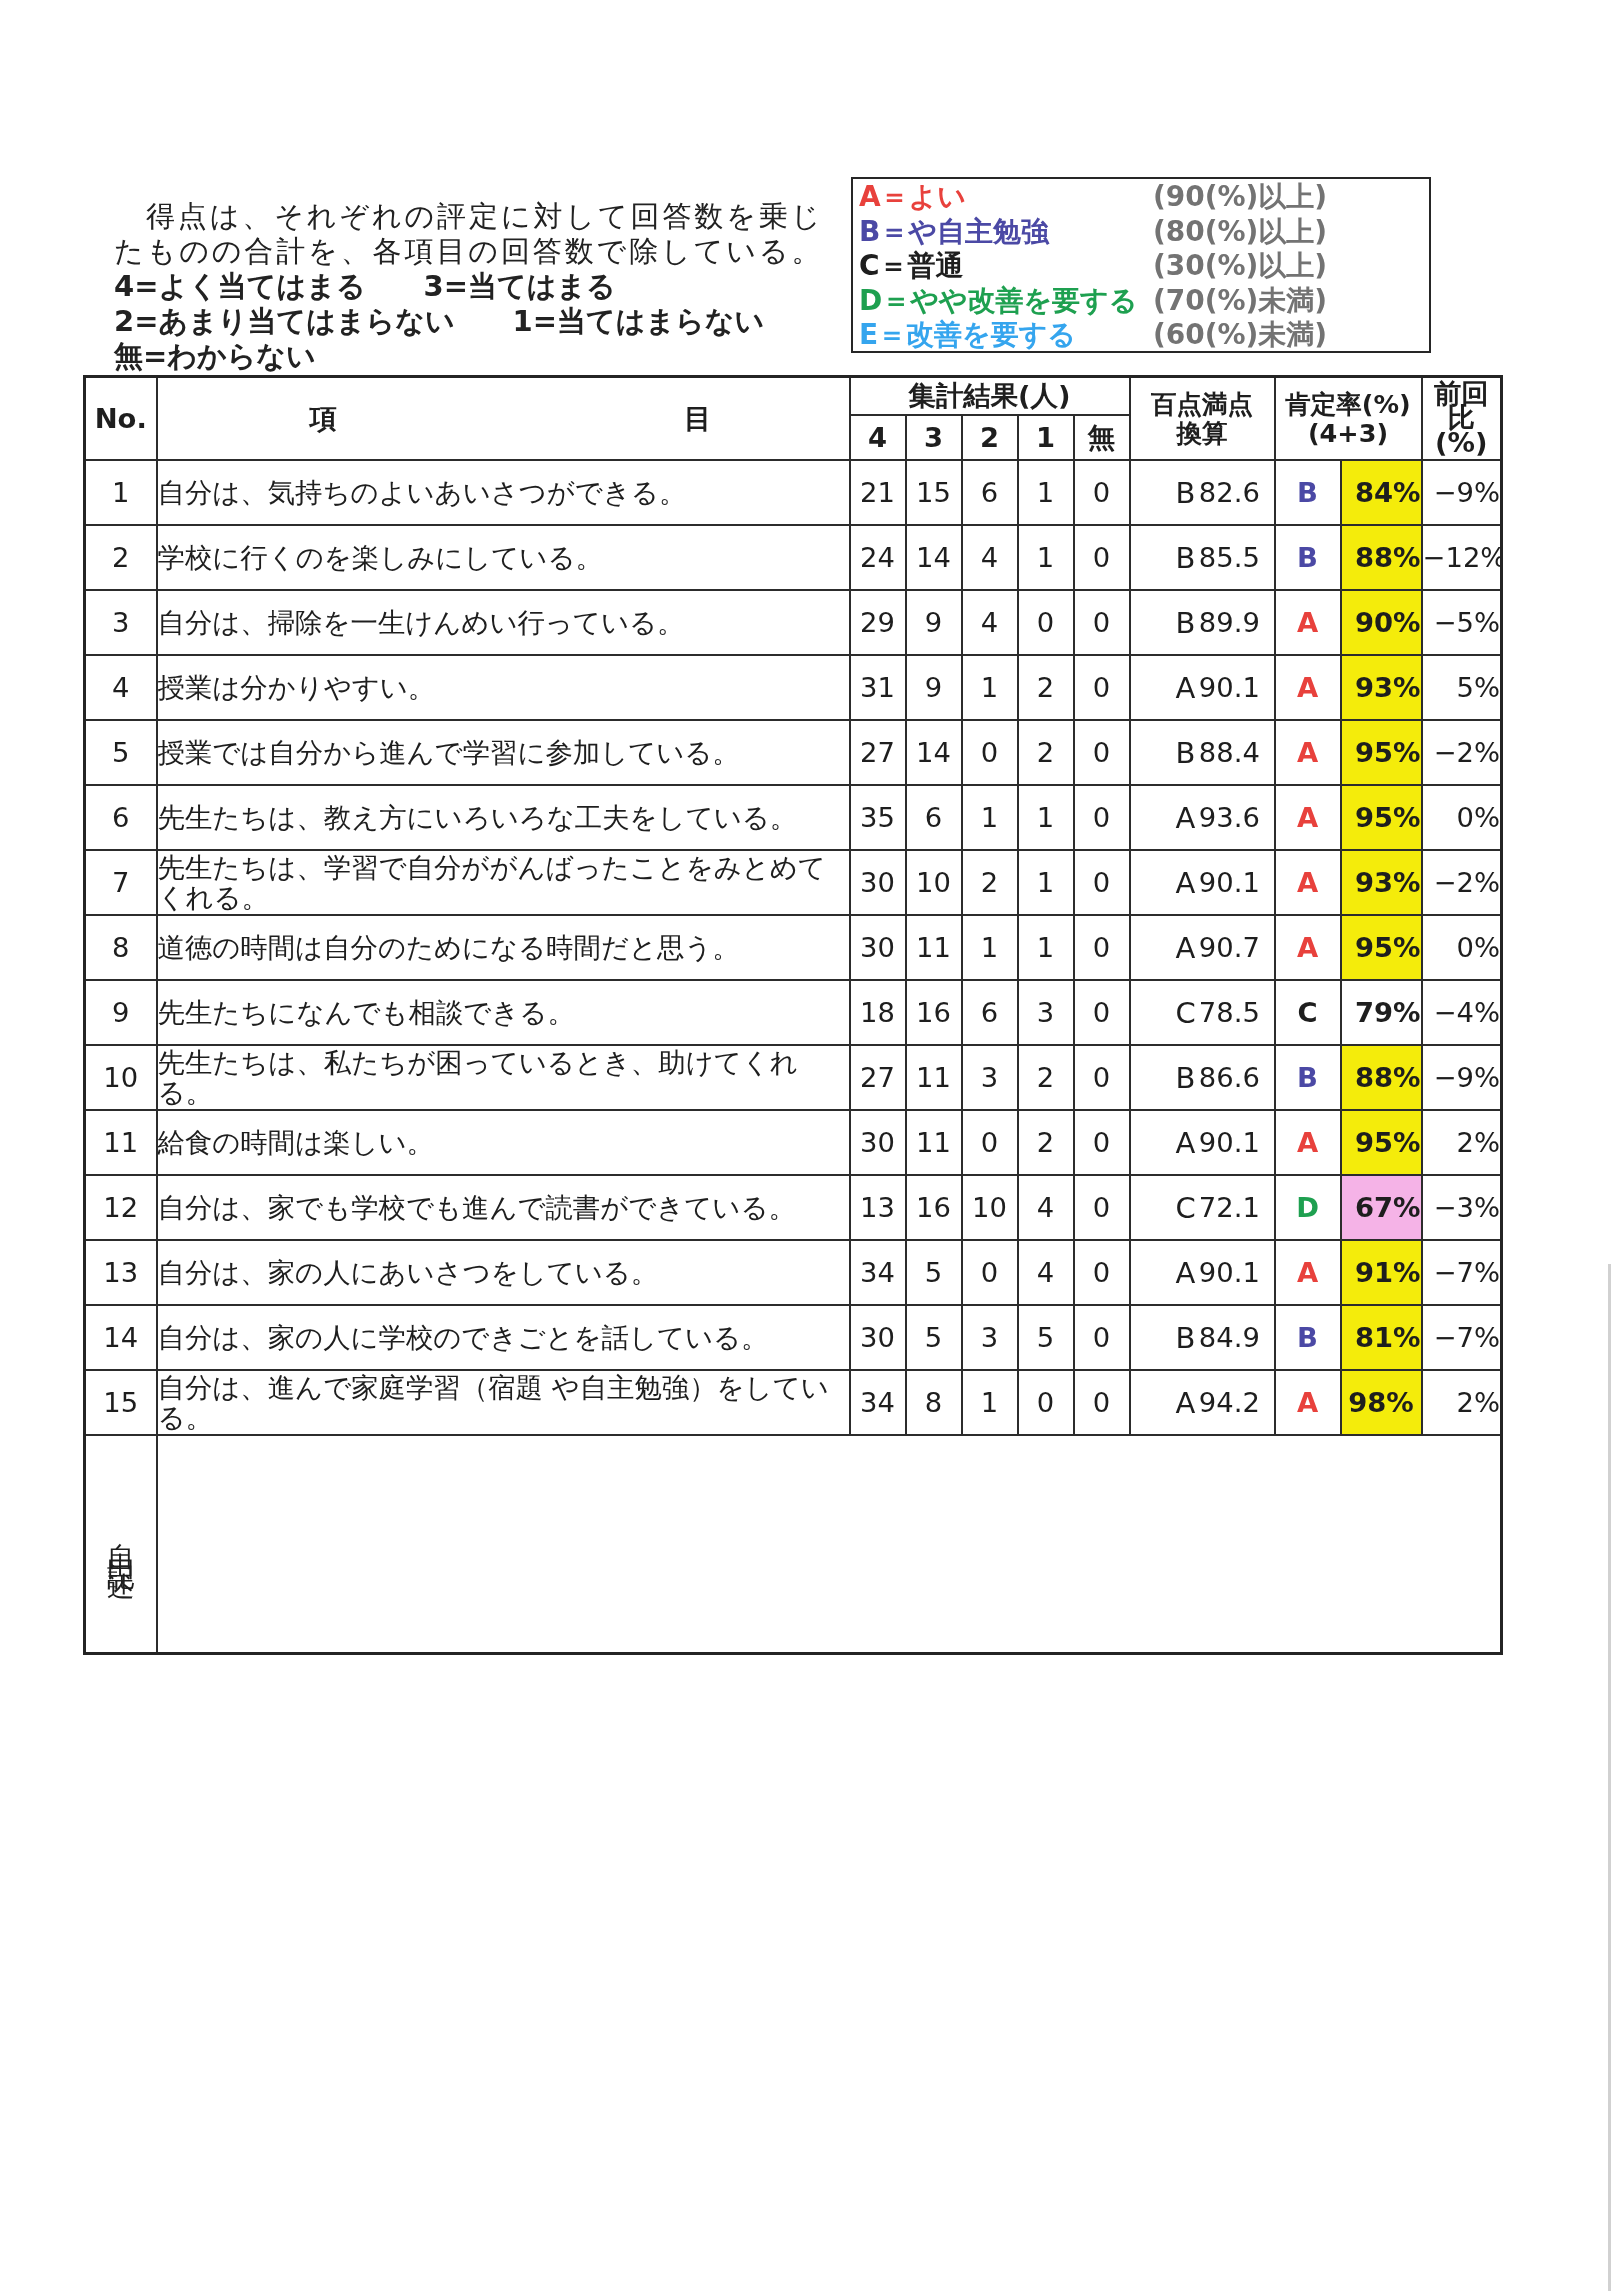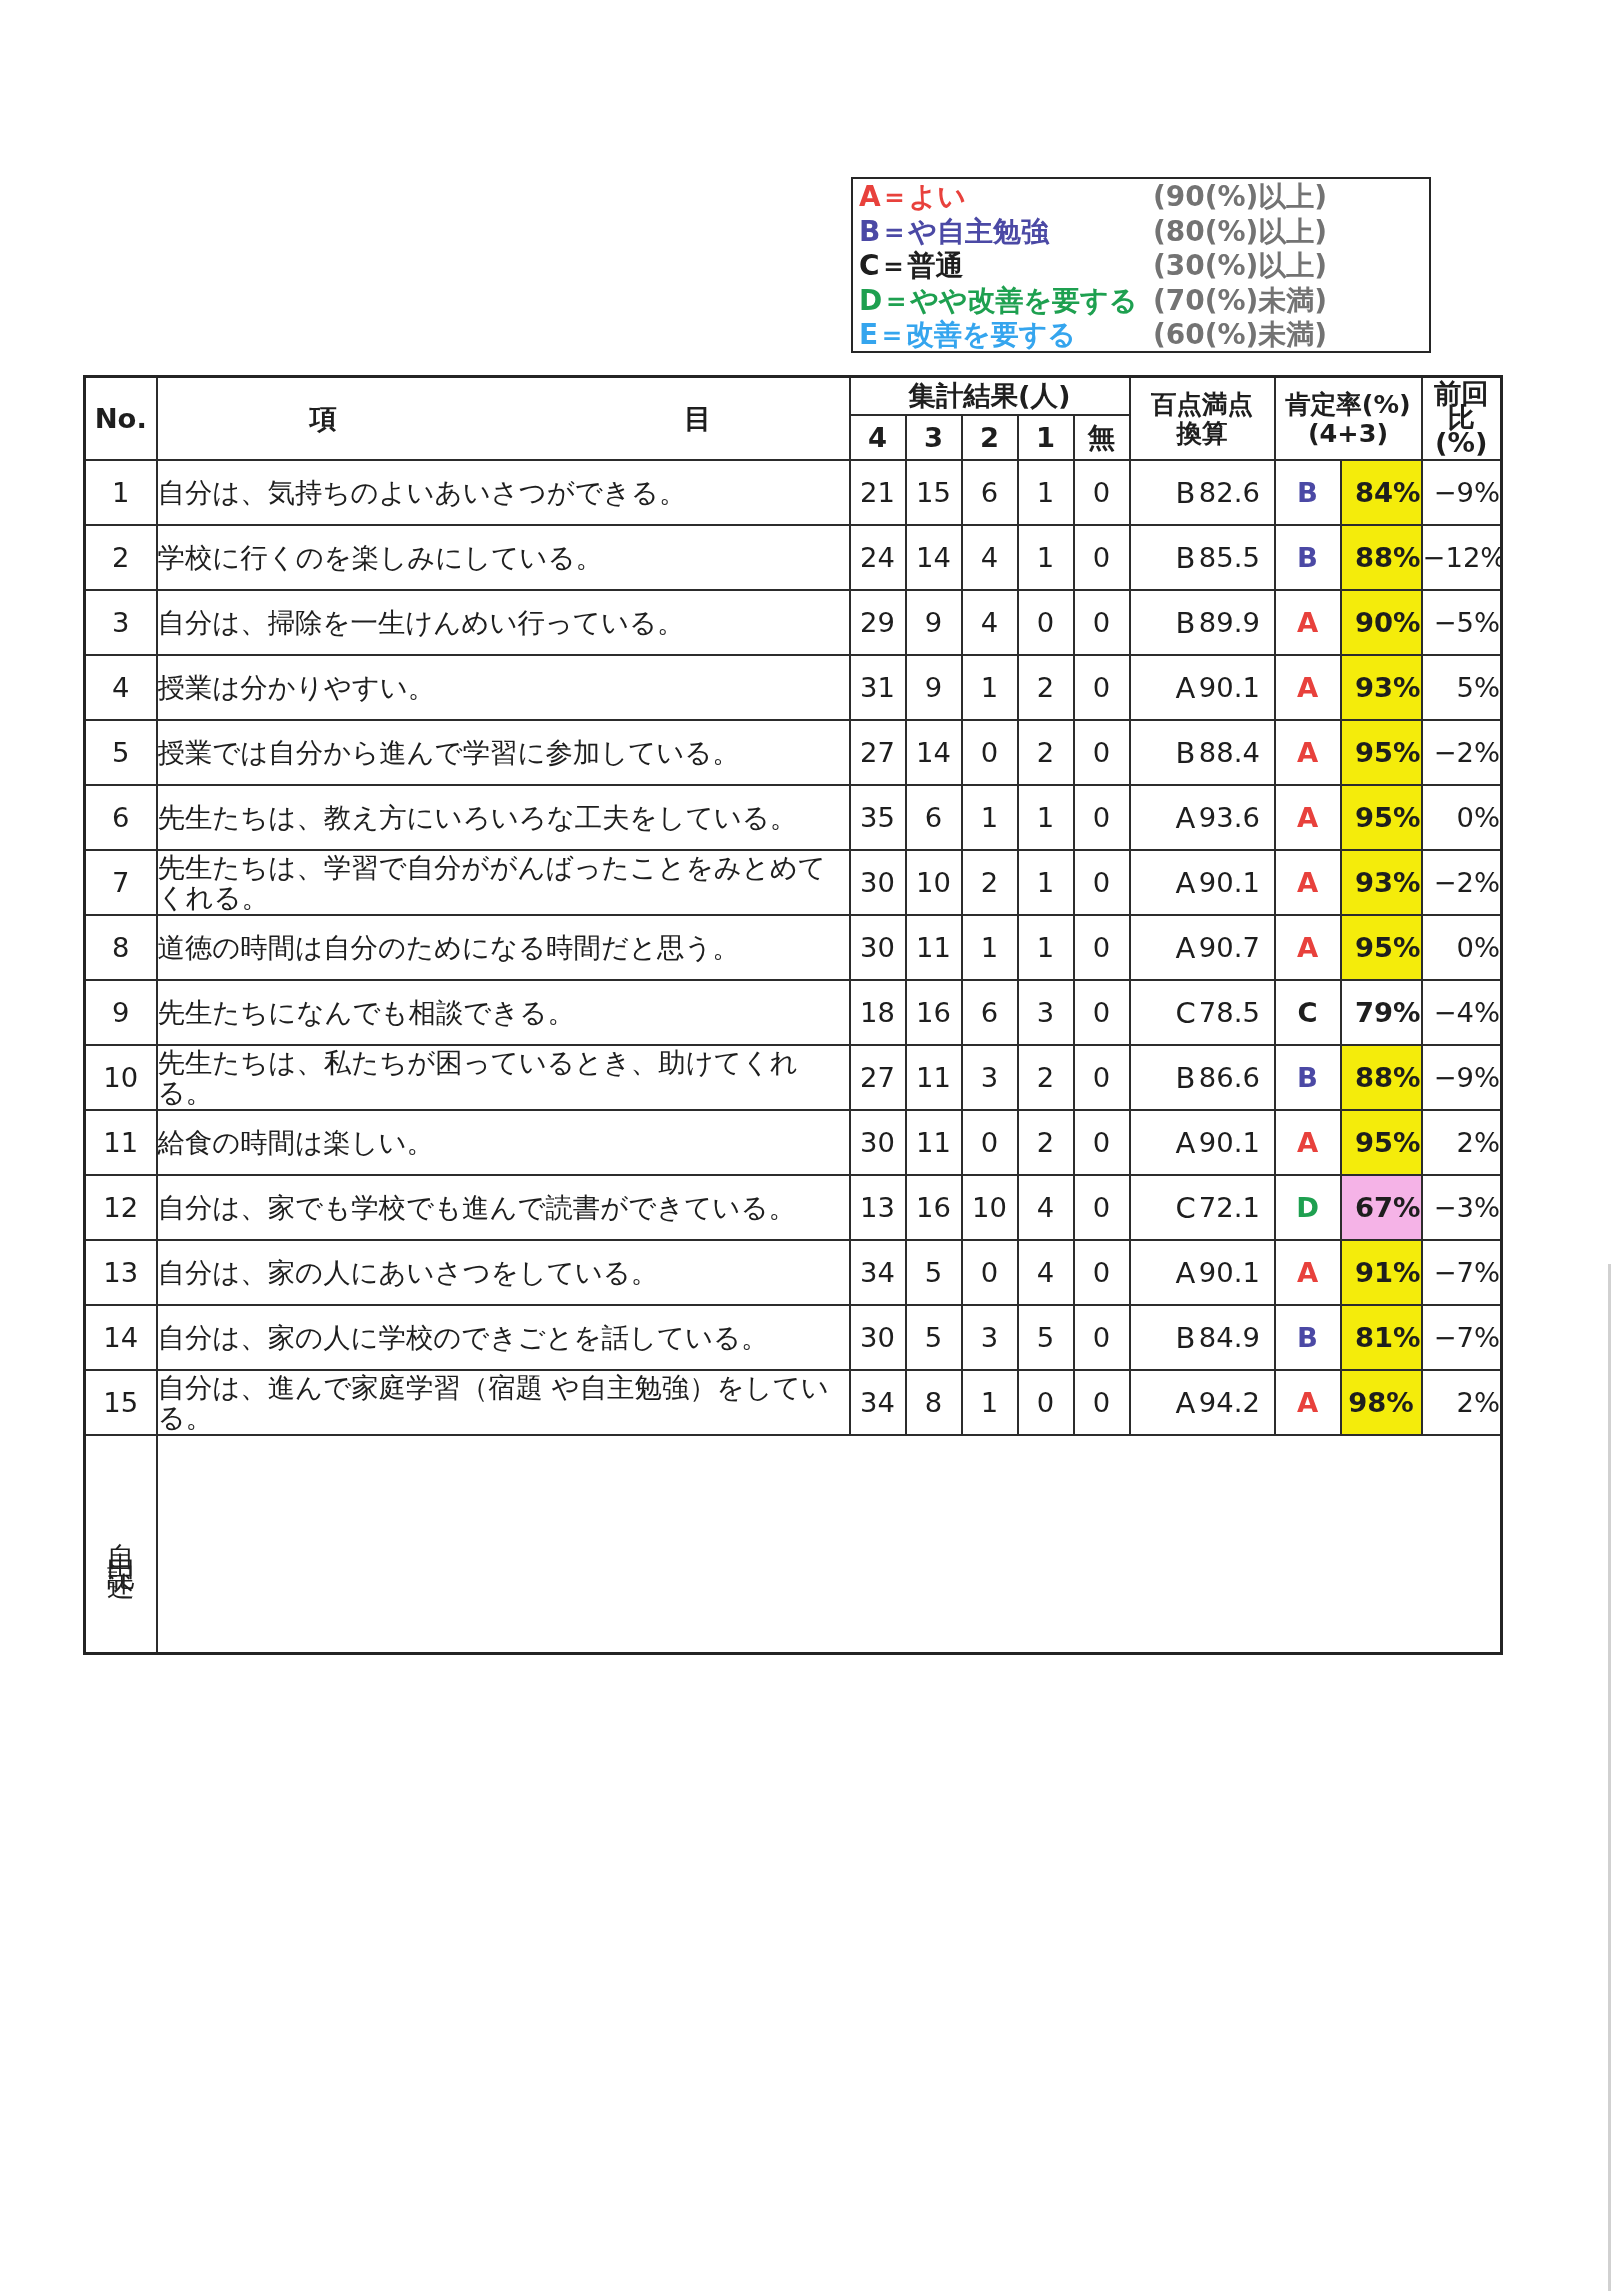--- a/index.html
+++ b/index.html
@@ -97,20 +97,27 @@
     position: absolute; left: 1608px; top: 1264px; width: 2.9px; height: 1027px;
     background: #c9c9c9; opacity: 0.85;
   }
 </style>
 </head>
 <body>
 
 <div class="page">
 
 
+  <div class="intro" id="intro-block">
+      <div class="serif-line">　得点は、それぞれの評定に対して回答数を乗じ</div>
+      <div class="serif-line">たものの合計を、各項目の回答数で除している。</div>
+      <div class="gothic-line">4=よく当てはまる　　3=当てはまる</div>
+      <div class="gothic-line">2=あまり当てはまらない　　1=当てはまらない</div>
+      <div class="gothic-line">無=わからない</div>
+    </div>
 
   <div class="legend" id="legend-box">
       <div class="legend-row">
         <span class="legend-label" style="color: rgb(232, 65, 60);">A＝よい</span>
         <span class="legend-range">(90(%)以上)</span>
       </div>
       <div class="legend-row">
         <span class="legend-label" style="color: rgb(75, 73, 165);">B＝や自主勉強</span>
         <span class="legend-range">(80(%)以上)</span>
       </div>

